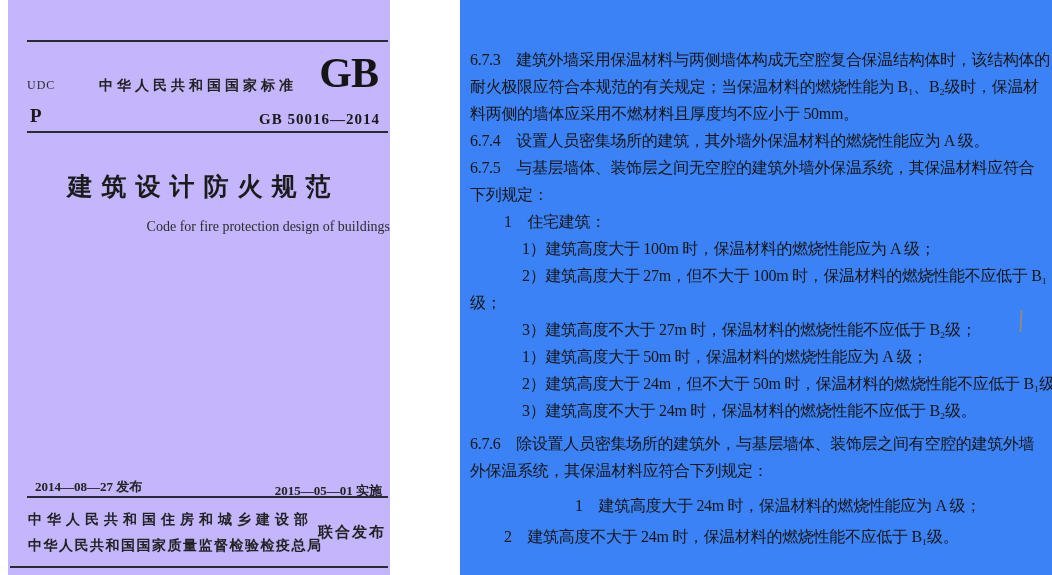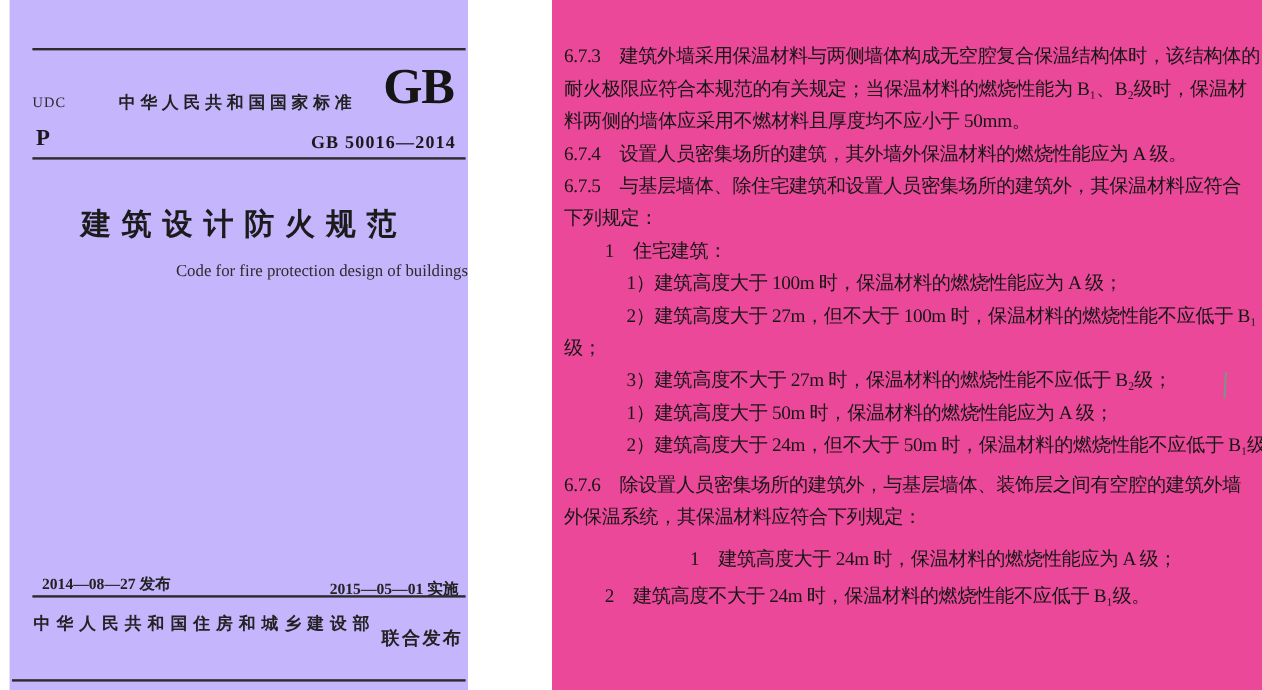--- a/index.html
+++ b/index.html
@@ -36,22 +36,22 @@
   .date-impl{position:absolute;right:8px;top:482px;font-size:13px;font-weight:bold;color:#222;}
   .pub1{position:absolute;left:20px;top:511px;font-size:14px;font-weight:bold;
     letter-spacing:5px;color:#222;white-space:nowrap;}
   .pub2{position:absolute;left:20px;top:537px;font-size:14px;font-weight:bold;
     letter-spacing:1.5px;color:#222;white-space:nowrap;}
   .joint{position:absolute;right:4px;top:523px;font-size:15px;font-weight:bold;
     letter-spacing:2px;color:#222;}
   
   .doc{
     position:absolute;left:460px;top:0;width:592px;height:575px;
-    padding-top:34px;box-sizing:border-box;overflow:hidden;
-    background:#ec4899;
+    padding-top:46px;box-sizing:border-box;overflow:hidden;
+    background:#3b82f6;
   }
   .ln{
     padding-left:10px;height:27px;line-height:27px;font-size:16px;
     letter-spacing:-0.3px;white-space:nowrap;color:#161616;font-weight:500;
   }
   .ind2{padding-left:44px;}
   .ind3{padding-left:62px;}
   .gap4{margin-top:4px;}
   .gap6{margin-top:6px;}
   .gap8{margin-top:8px;text-align:center;}
@@ -77,39 +77,41 @@
 
     <div class="cover-title">建筑设计防火规范</div>
     <div class="cover-subtitle">Code for fire protection design of buildings</div>
 
     <span class="date-issue">2014—08—27 发布</span>
     <span class="date-impl">2015—05—01 实施</span>
 
     <div class="rule r3"></div>
 
     <div class="pub1">中华人民共和国住房和城乡建设部</div>
+    <div class="pub2">中华人民共和国国家质量监督检验检疫总局</div>
     <span class="joint">联合发布</span>
 
     <div class="rule r4"></div>
   </div>
 
   <div class="doc">
     <div class="ln">6.7.3　建筑外墙采用保温材料与两侧墙体构成无空腔复合保温结构体时，该结构体的</div>
     <div class="ln">耐火极限应符合本规范的有关规定；当保温材料的燃烧性能为 B₁、B₂级时，保温材</div>
     <div class="ln">料两侧的墙体应采用不燃材料且厚度均不应小于 50mm。</div>
     <div class="ln">6.7.4　设置人员密集场所的建筑，其外墙外保温材料的燃烧性能应为 A 级。</div>
-    <div class="ln">6.7.5　与基层墙体、除住宅建筑和设置人员密集场所的建筑外，其保温材料应符合</div>
+    <div class="ln">6.7.5　与基层墙体、装饰层之间无空腔的建筑外墙外保温系统，其保温材料应符合</div>
     <div class="ln">下列规定：</div>
     <div class="ln ind2">1　住宅建筑：</div>
     <div class="ln ind3">1）建筑高度大于 100m 时，保温材料的燃烧性能应为 A 级；</div>
     <div class="ln ind3">2）建筑高度大于 27m，但不大于 100m 时，保温材料的燃烧性能不应低于 B₁</div>
     <div class="ln">级；</div>
     <div class="ln ind3">3）建筑高度不大于 27m 时，保温材料的燃烧性能不应低于 B₂级；</div>
     <div class="ln ind3">1）建筑高度大于 50m 时，保温材料的燃烧性能应为 A 级；</div>
     <div class="ln ind3">2）建筑高度大于 24m，但不大于 50m 时，保温材料的燃烧性能不应低于 B₁级；</div>
+    <div class="ln ind3">3）建筑高度不大于 24m 时，保温材料的燃烧性能不应低于 B₂级。</div>
     <div class="ln gap6">6.7.6　除设置人员密集场所的建筑外，与基层墙体、装饰层之间有空腔的建筑外墙</div>
     <div class="ln">外保温系统，其保温材料应符合下列规定：</div>
     <div class="ln ind2 gap8">1　建筑高度大于 24m 时，保温材料的燃烧性能应为 A 级；</div>
     <div class="ln ind2 gap4">2　建筑高度不大于 24m 时，保温材料的燃烧性能不应低于 B₁级。</div>
   </div>
 
   <div class="artifact-tick"></div>
 
 </div>
 

